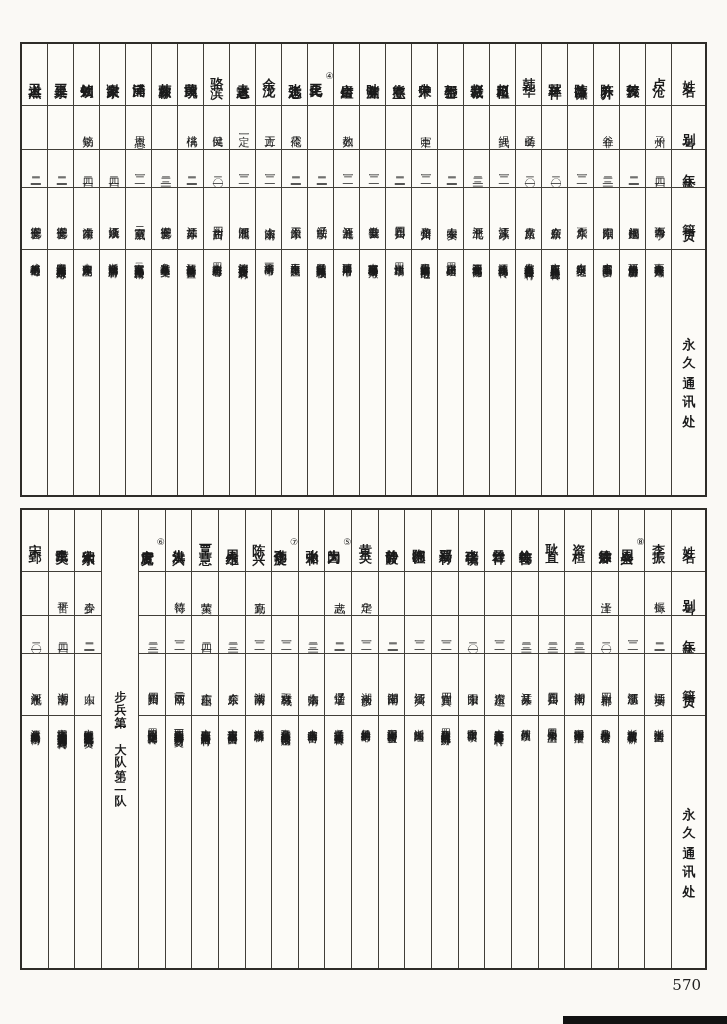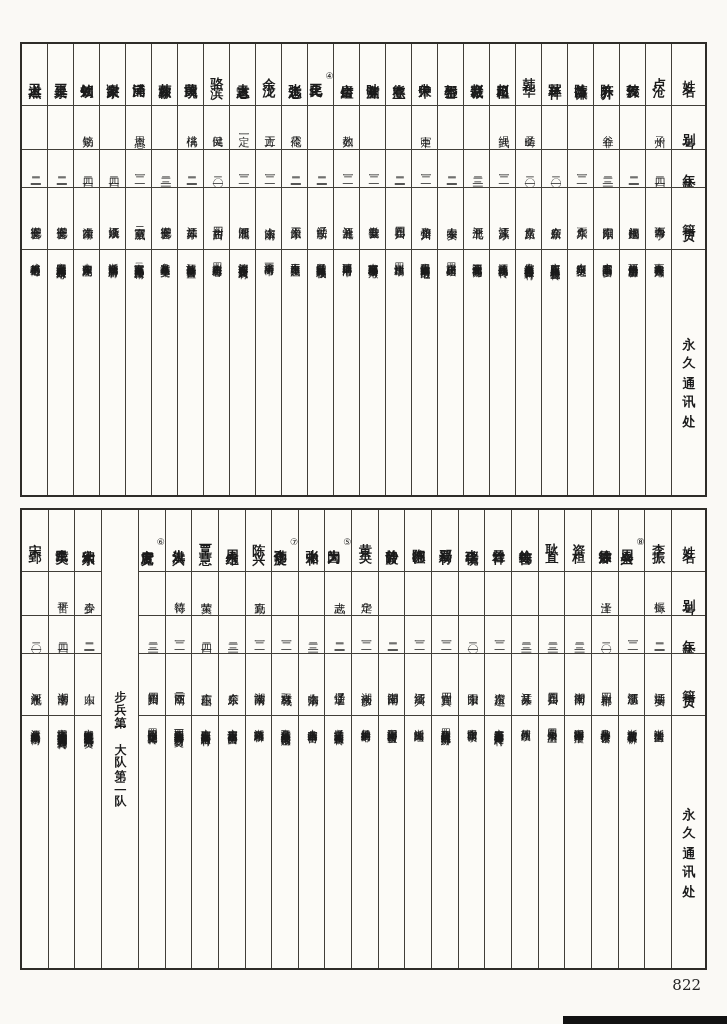--- a/index.html
+++ b/index.html
@@ -917,16 +917,16 @@
         </div>
         <div class="cell c-origin">
           <span class="v origin-text">河北永年</span>
         </div>
         <div class="cell c-addr">
           <span class="v addr-text">河北省永年县城内葛家口街</span>
         </div>
       </div>
     </div>
 
-  <div class="page-number">822</div>
+  <div class="page-number">570</div>
   <div class="ink-bar"></div>
 
 </div>
 
 </body></html>

